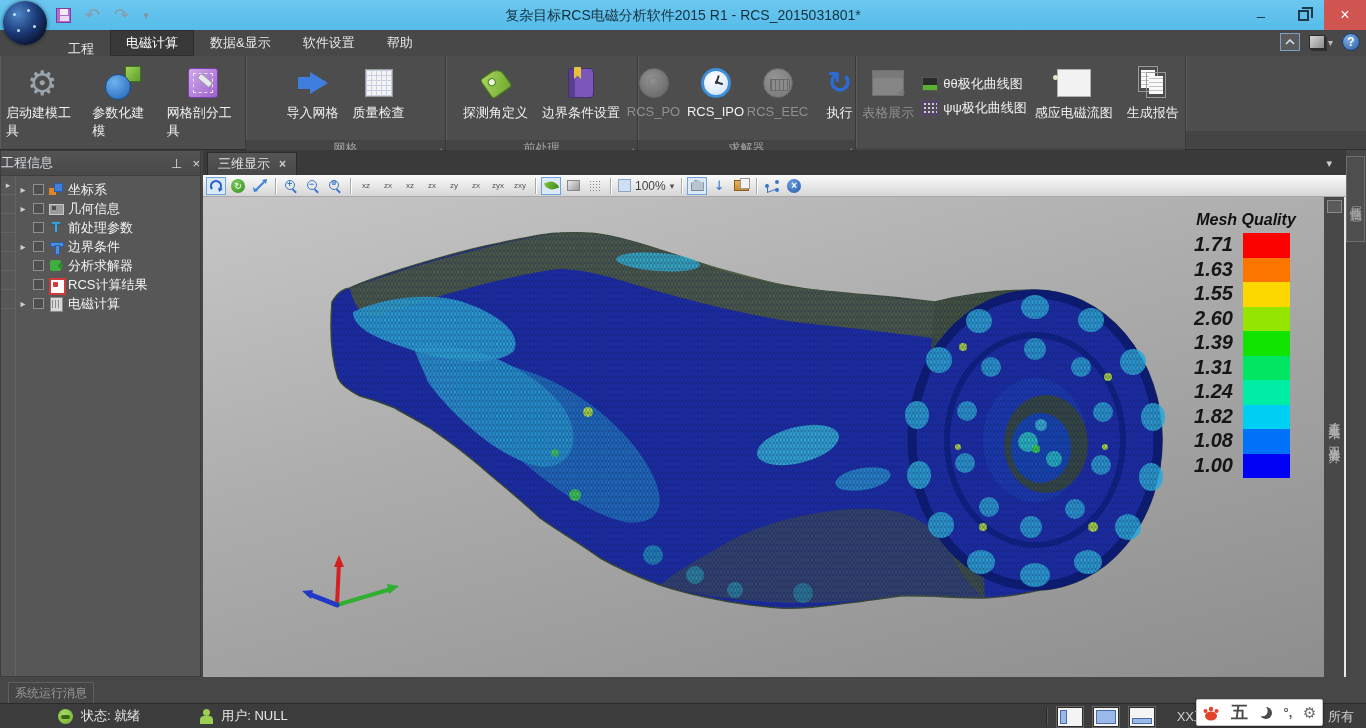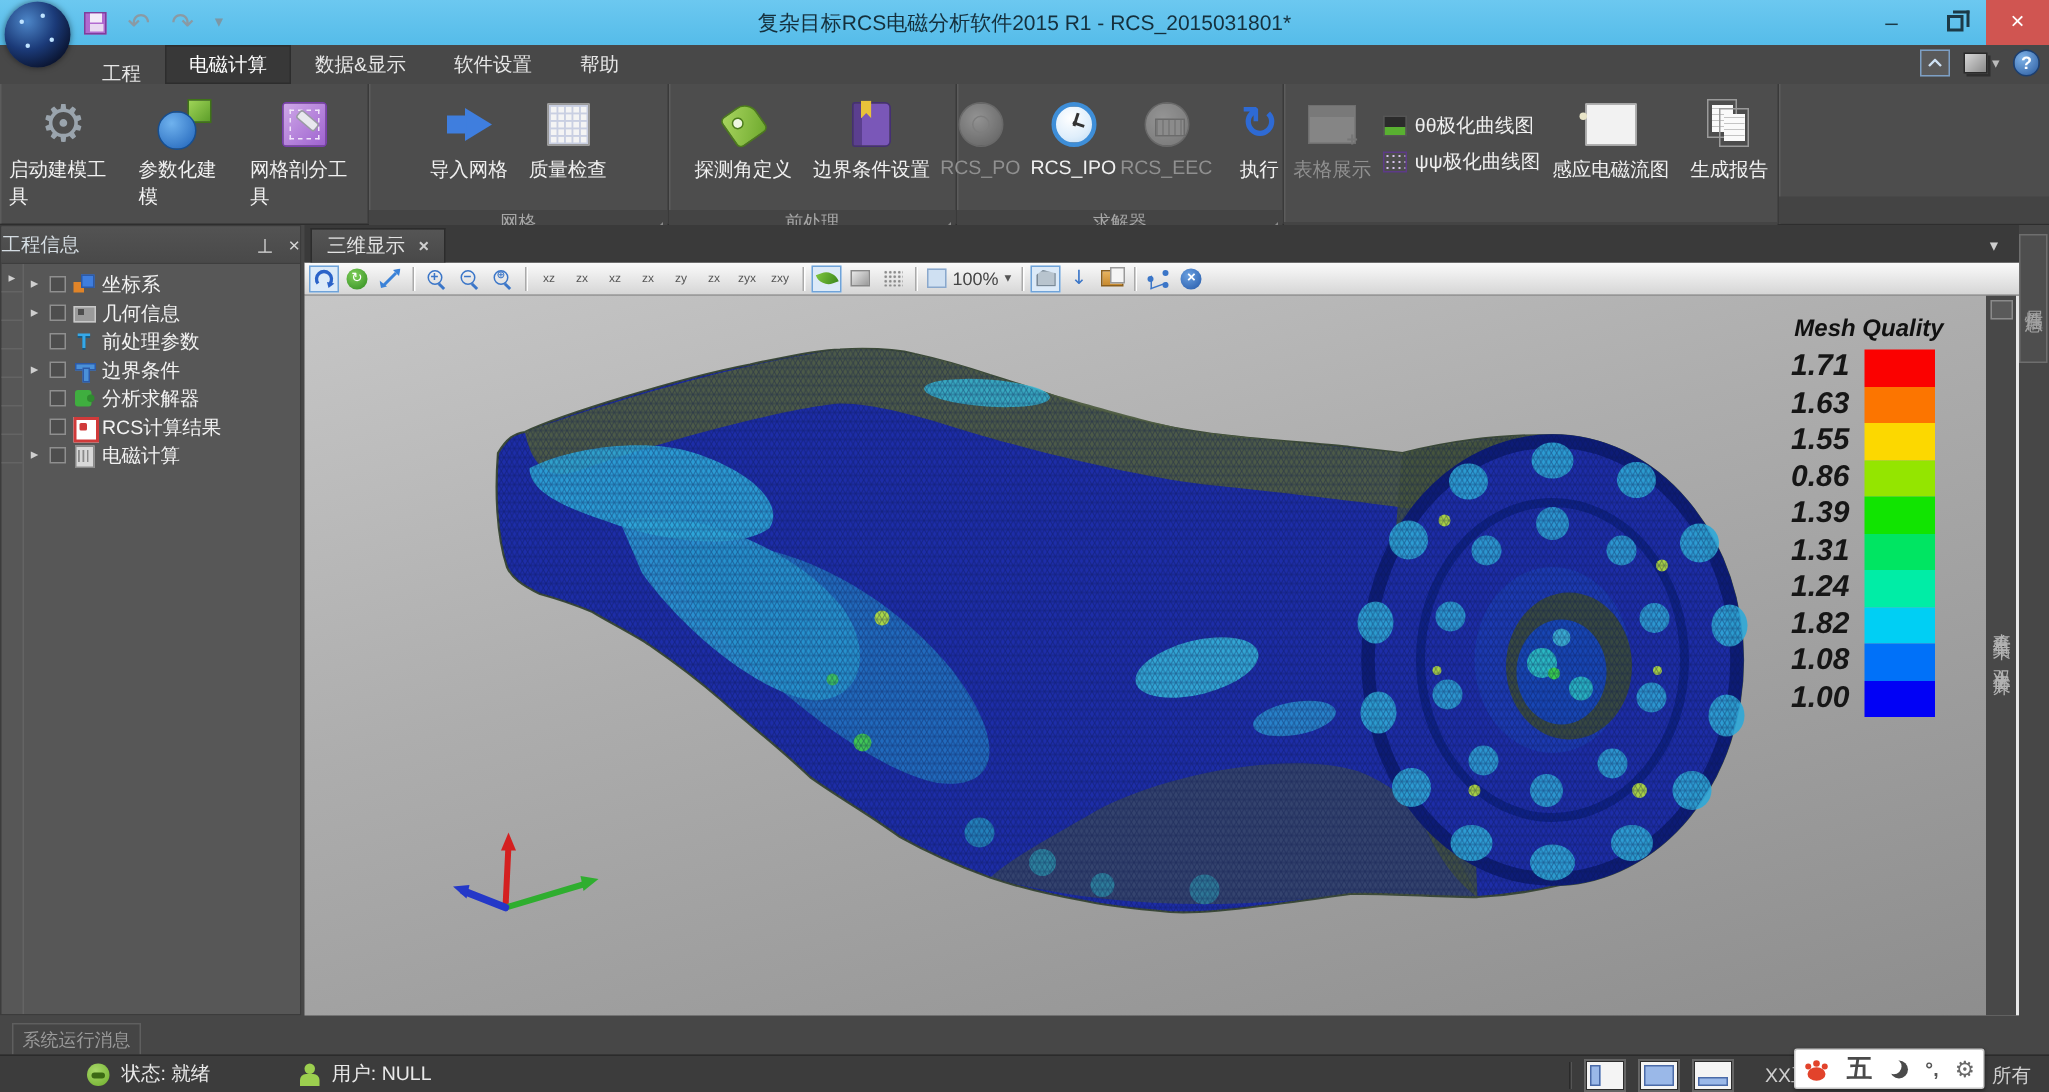--- a/index.html
+++ b/index.html
@@ -663,21 +663,21 @@
             </div>
           <div class="lrow">
               <span class="lval">1.63</span>
               <span class="lswatch" style="background: rgb(252, 117, 0);"></span>
             </div>
           <div class="lrow">
               <span class="lval">1.55</span>
               <span class="lswatch" style="background: rgb(252, 216, 0);"></span>
             </div>
           <div class="lrow">
-              <span class="lval">0.86</span>
+              <span class="lval">2.60</span>
               <span class="lswatch" style="background: rgb(148, 229, 0);"></span>
             </div>
           <div class="lrow">
               <span class="lval">1.39</span>
               <span class="lswatch" style="background: rgb(17, 228, 1);"></span>
             </div>
           <div class="lrow">
               <span class="lval">1.31</span>
               <span class="lswatch" style="background: rgb(0, 229, 98);"></span>
             </div>

